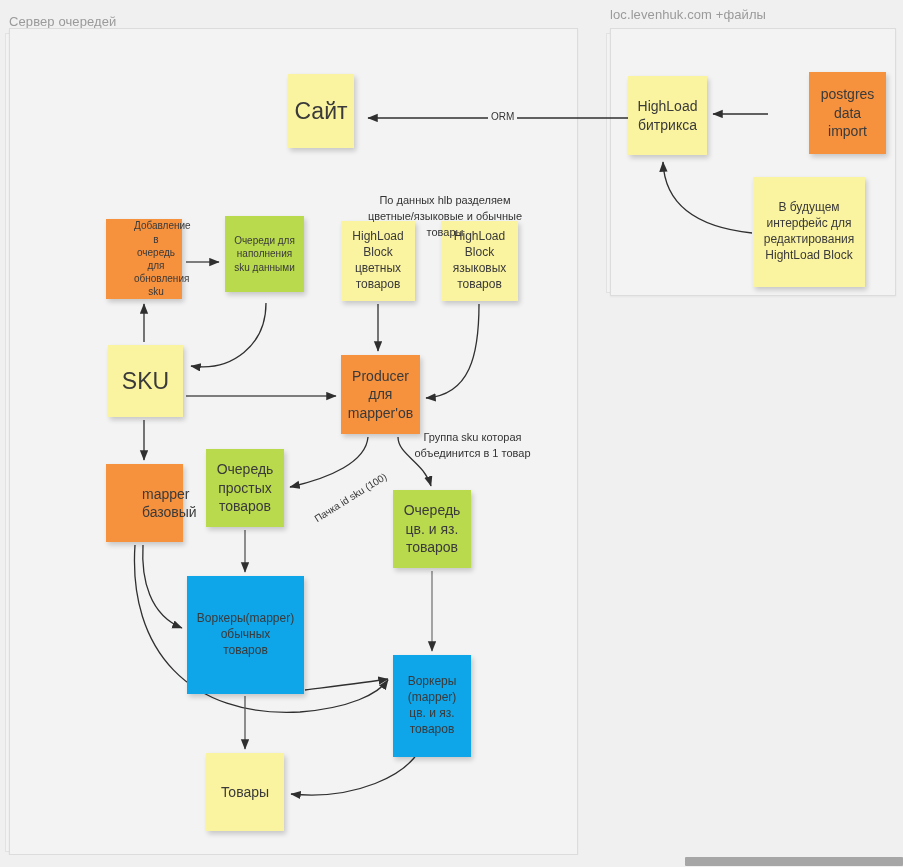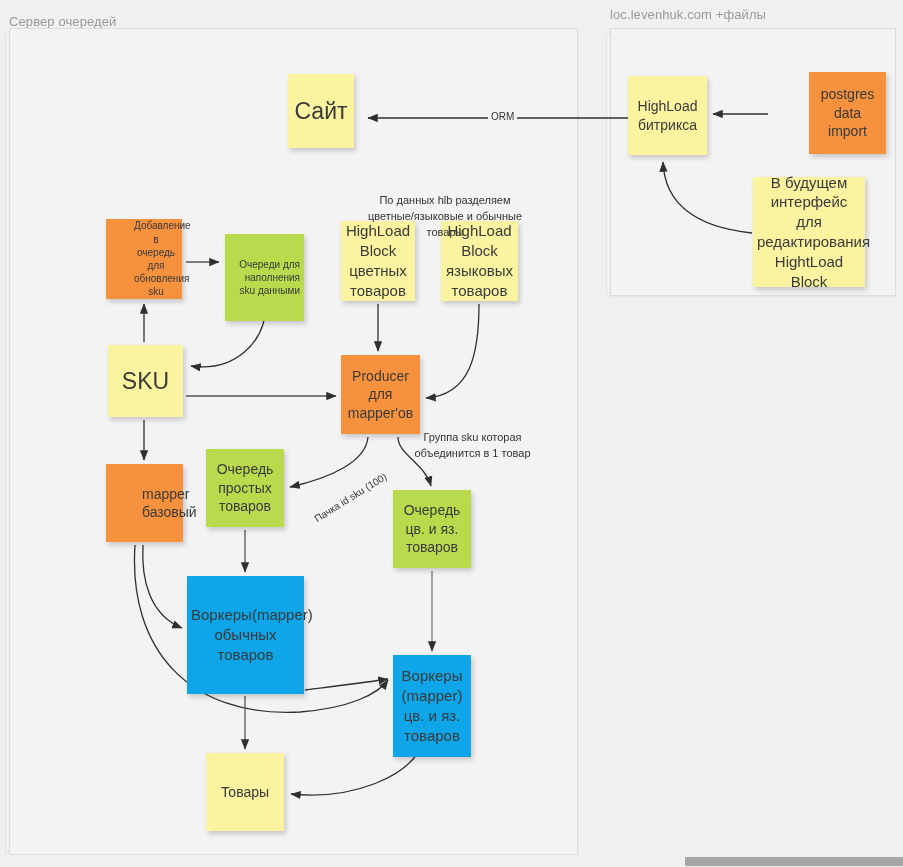--- a/index.html
+++ b/index.html
@@ -38,21 +38,21 @@
     box-shadow:2px 3px 5px rgba(0,0,0,.18);
     padding:4px;
   }
   .note span{display:block;width:100%;}
   .n-yellow{background:#faf3a0;}
   .n-orange{background:#f6913e;}
   .n-green{background:#bada4e;}
   .n-pink{background:#0ea5e9;text-align:center;}
   .fs-big{font-size:23px;}
   .fs-mid{font-size:14px;}
-  .fs-sm{font-size:15px;}
+  .fs-sm{font-size:12px;}
   .fs-xs{font-size:10px;}
   .anno{
     position:absolute;
     font-size:11px;color:#333;
     text-align:center;line-height:1.45;
   }
   .edge-label{
     position:absolute;
     font-size:10px;color:#333;
     background:#f3f3f3;padding:0 3px;
@@ -141,21 +141,21 @@
     </div>
     <div class="note n-orange fs-mid" style="left: 769px; top: 72px; width: 77px; height: 82px; margin-left: 40px;">
       <span>postgres<br>data<br>import</span>
     </div>
     <div class="note n-yellow fs-sm" style="left: 753px; top: 177px; width: 112px; height: 110px;">
       <span>В будущем<br>интерфейс для<br>редактирования<br>HightLoad Block</span>
     </div>
     <div class="note n-orange fs-xs" style="left: 106px; top: 219px; width: 76px; height: 80px; padding-left: 28px;">
       <span>Добавление в<br>очередь для<br>обновления<br>sku</span>
     </div>
-    <div class="note n-green fs-xs" style="left: 225px; top: 234px; width: 79px; height: 87px; text-align: right;">
+    <div class="note n-green fs-xs" style="left: 225px; top: 216px; width: 79px; height: 76px;">
       <span>Очереди для<br>наполнения<br>sku данными</span>
     </div>
     <div class="note n-yellow fs-sm" style="left: 341px; top: 221px; width: 74px; height: 80px;">
       <span>HighLoad<br>Block<br>цветных<br>товаров</span>
     </div>
     <div class="note n-yellow fs-sm" style="left: 441px; top: 221px; width: 77px; height: 80px;">
       <span>HighLoad<br>Block<br>языковых<br>товаров</span>
     </div>
     <div class="note n-yellow fs-big" style="left: 108px; top: 345px; width: 75px; height: 72px;">
       <span>SKU</span>

